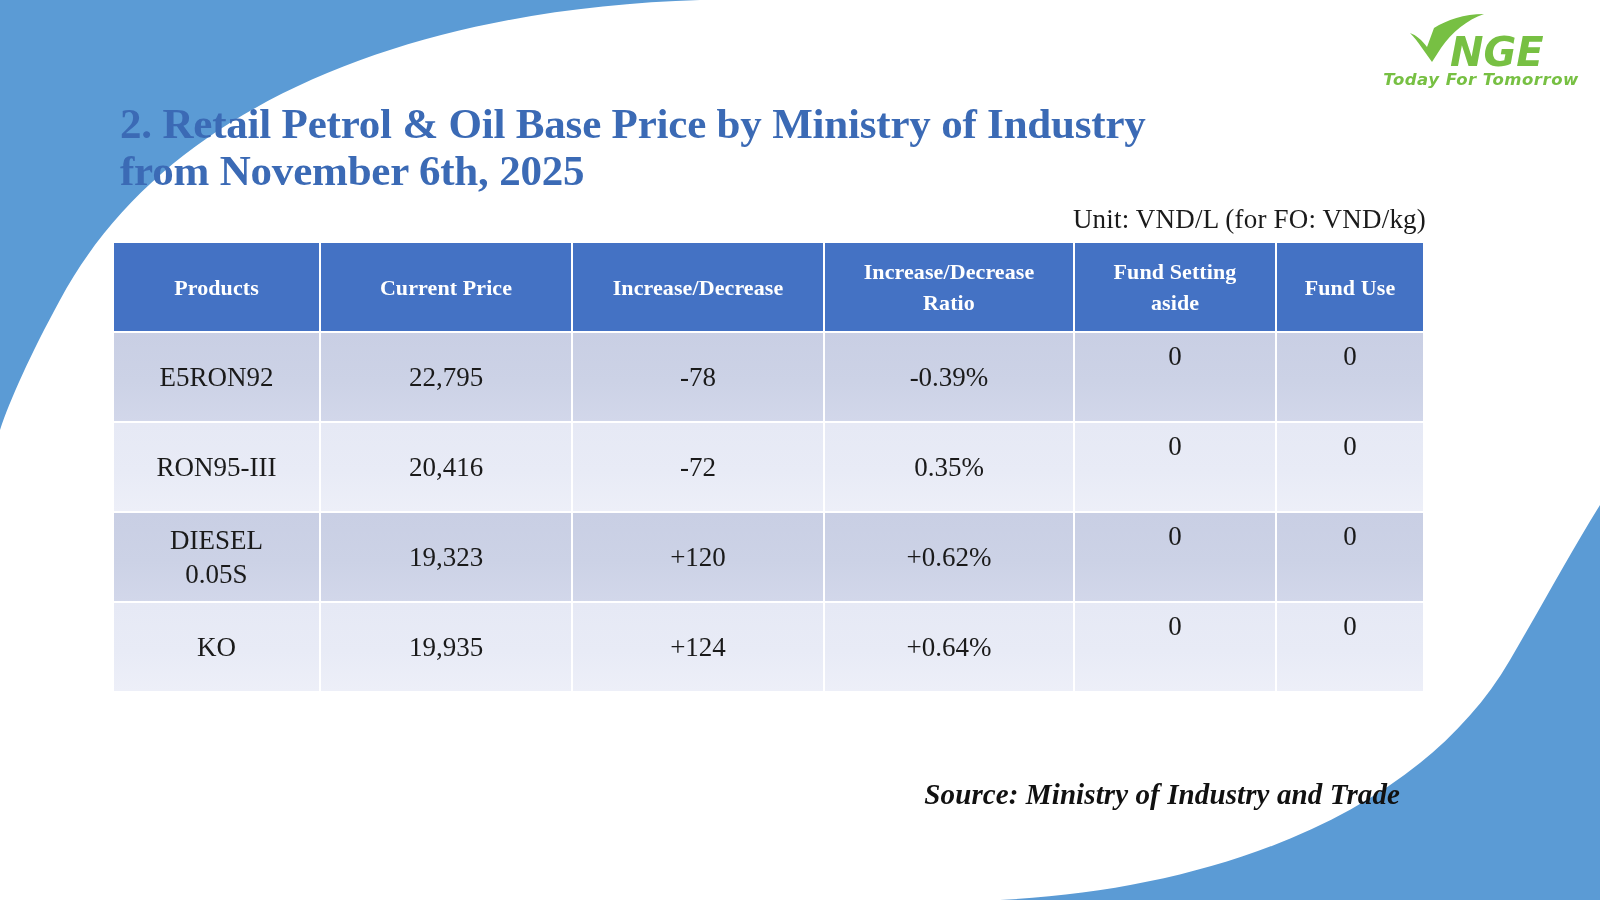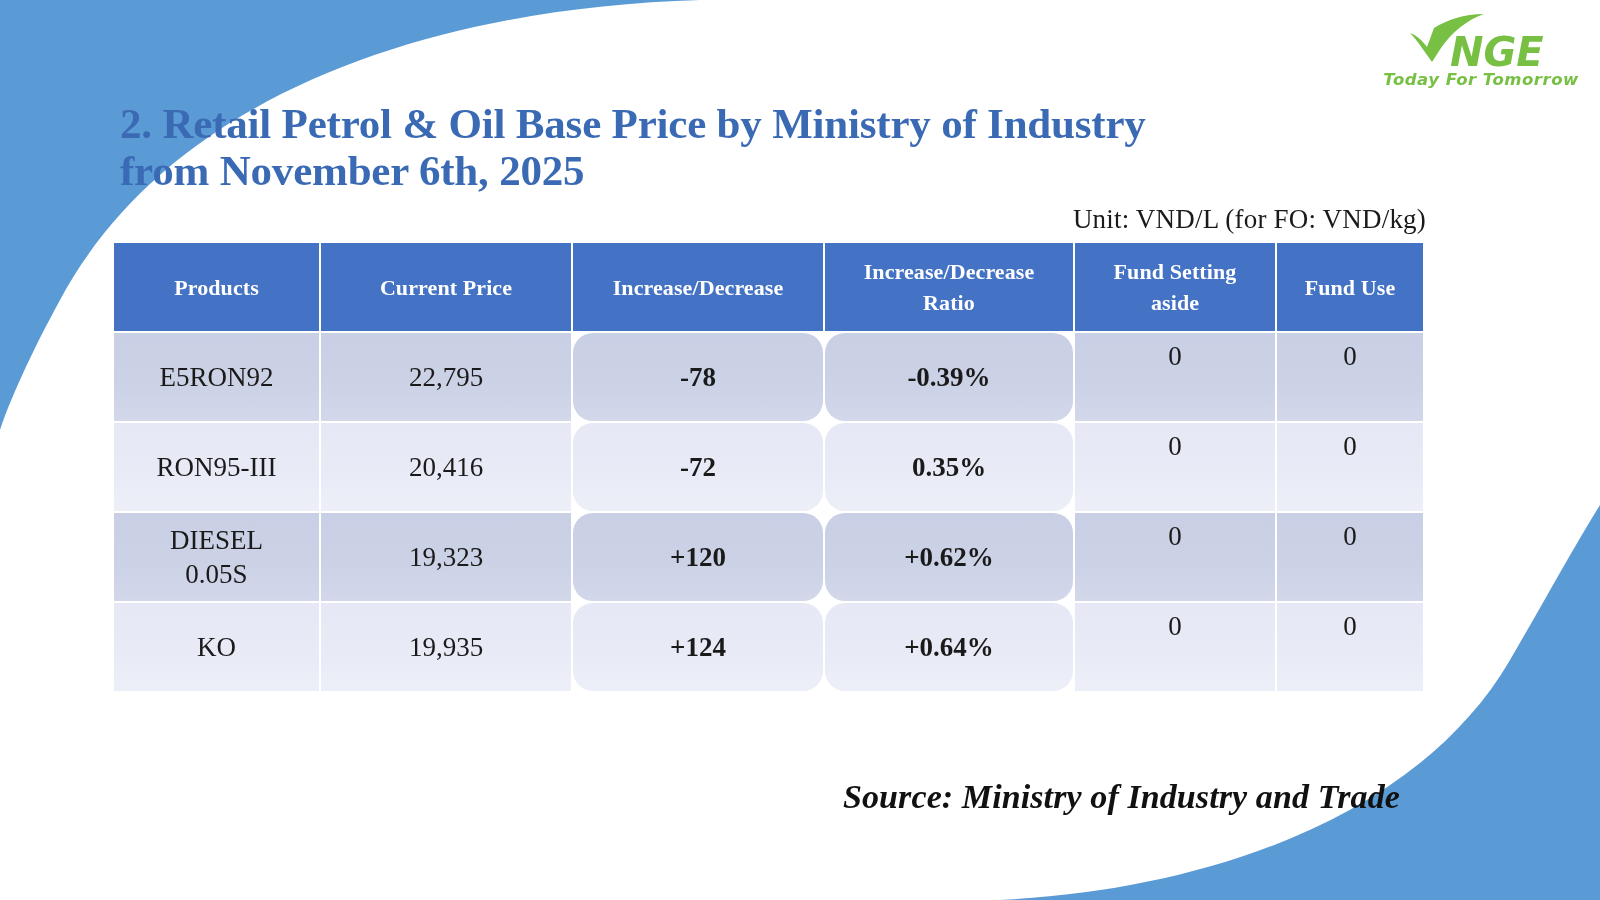--- a/index.html
+++ b/index.html
@@ -114,40 +114,39 @@
     background: linear-gradient(to bottom, #c9cfe4 0%, #ccd2e6 55%, #d2d7ea 100%);
   }
   .price-table tbody tr.row-light td {
     background: linear-gradient(to bottom, #e6e9f5 0%, #e8ebf6 55%, #edeff8 100%);
   }
   td.c-product { }
   td.c-product .two-line { line-height: 34px; display: block; }
   td.c-price { }
   td.c-delta,
   td.c-ratio {
-    font-weight: bold;
-    border-radius: 20px;
+    font-weight: normal;
   }
   td.c-fund {
     vertical-align: top;
     padding-top: 8px;
   }
   .val-down { color: #FF0000; }
   .val-up   { color: #00B050; }
 
   
   .source-note {
     position: absolute;
     top: 778px;
     left: 0;
     width: 1400px;
     text-align: right;
     font-style: italic;
     font-weight: bold;
-    font-size: 34px;
+    font-size: 29px;
     color: #111111;
     letter-spacing: 0.1px;
   }
 </style>
 </head>
 <body>
 
 <svg class="deco-svg" viewBox="0 0 1600 900" aria-hidden="true">
   <path d="M0,0 L700,0 C430,8 170,95 60,300 C30,355 10,400 0,430 Z" fill="#5B9BD5"></path>
   <path d="M1600,900 L1000,900 C1210,890 1420,815 1510,660 C1545,600 1575,545 1600,505 Z" fill="#5B9BD5"></path>

